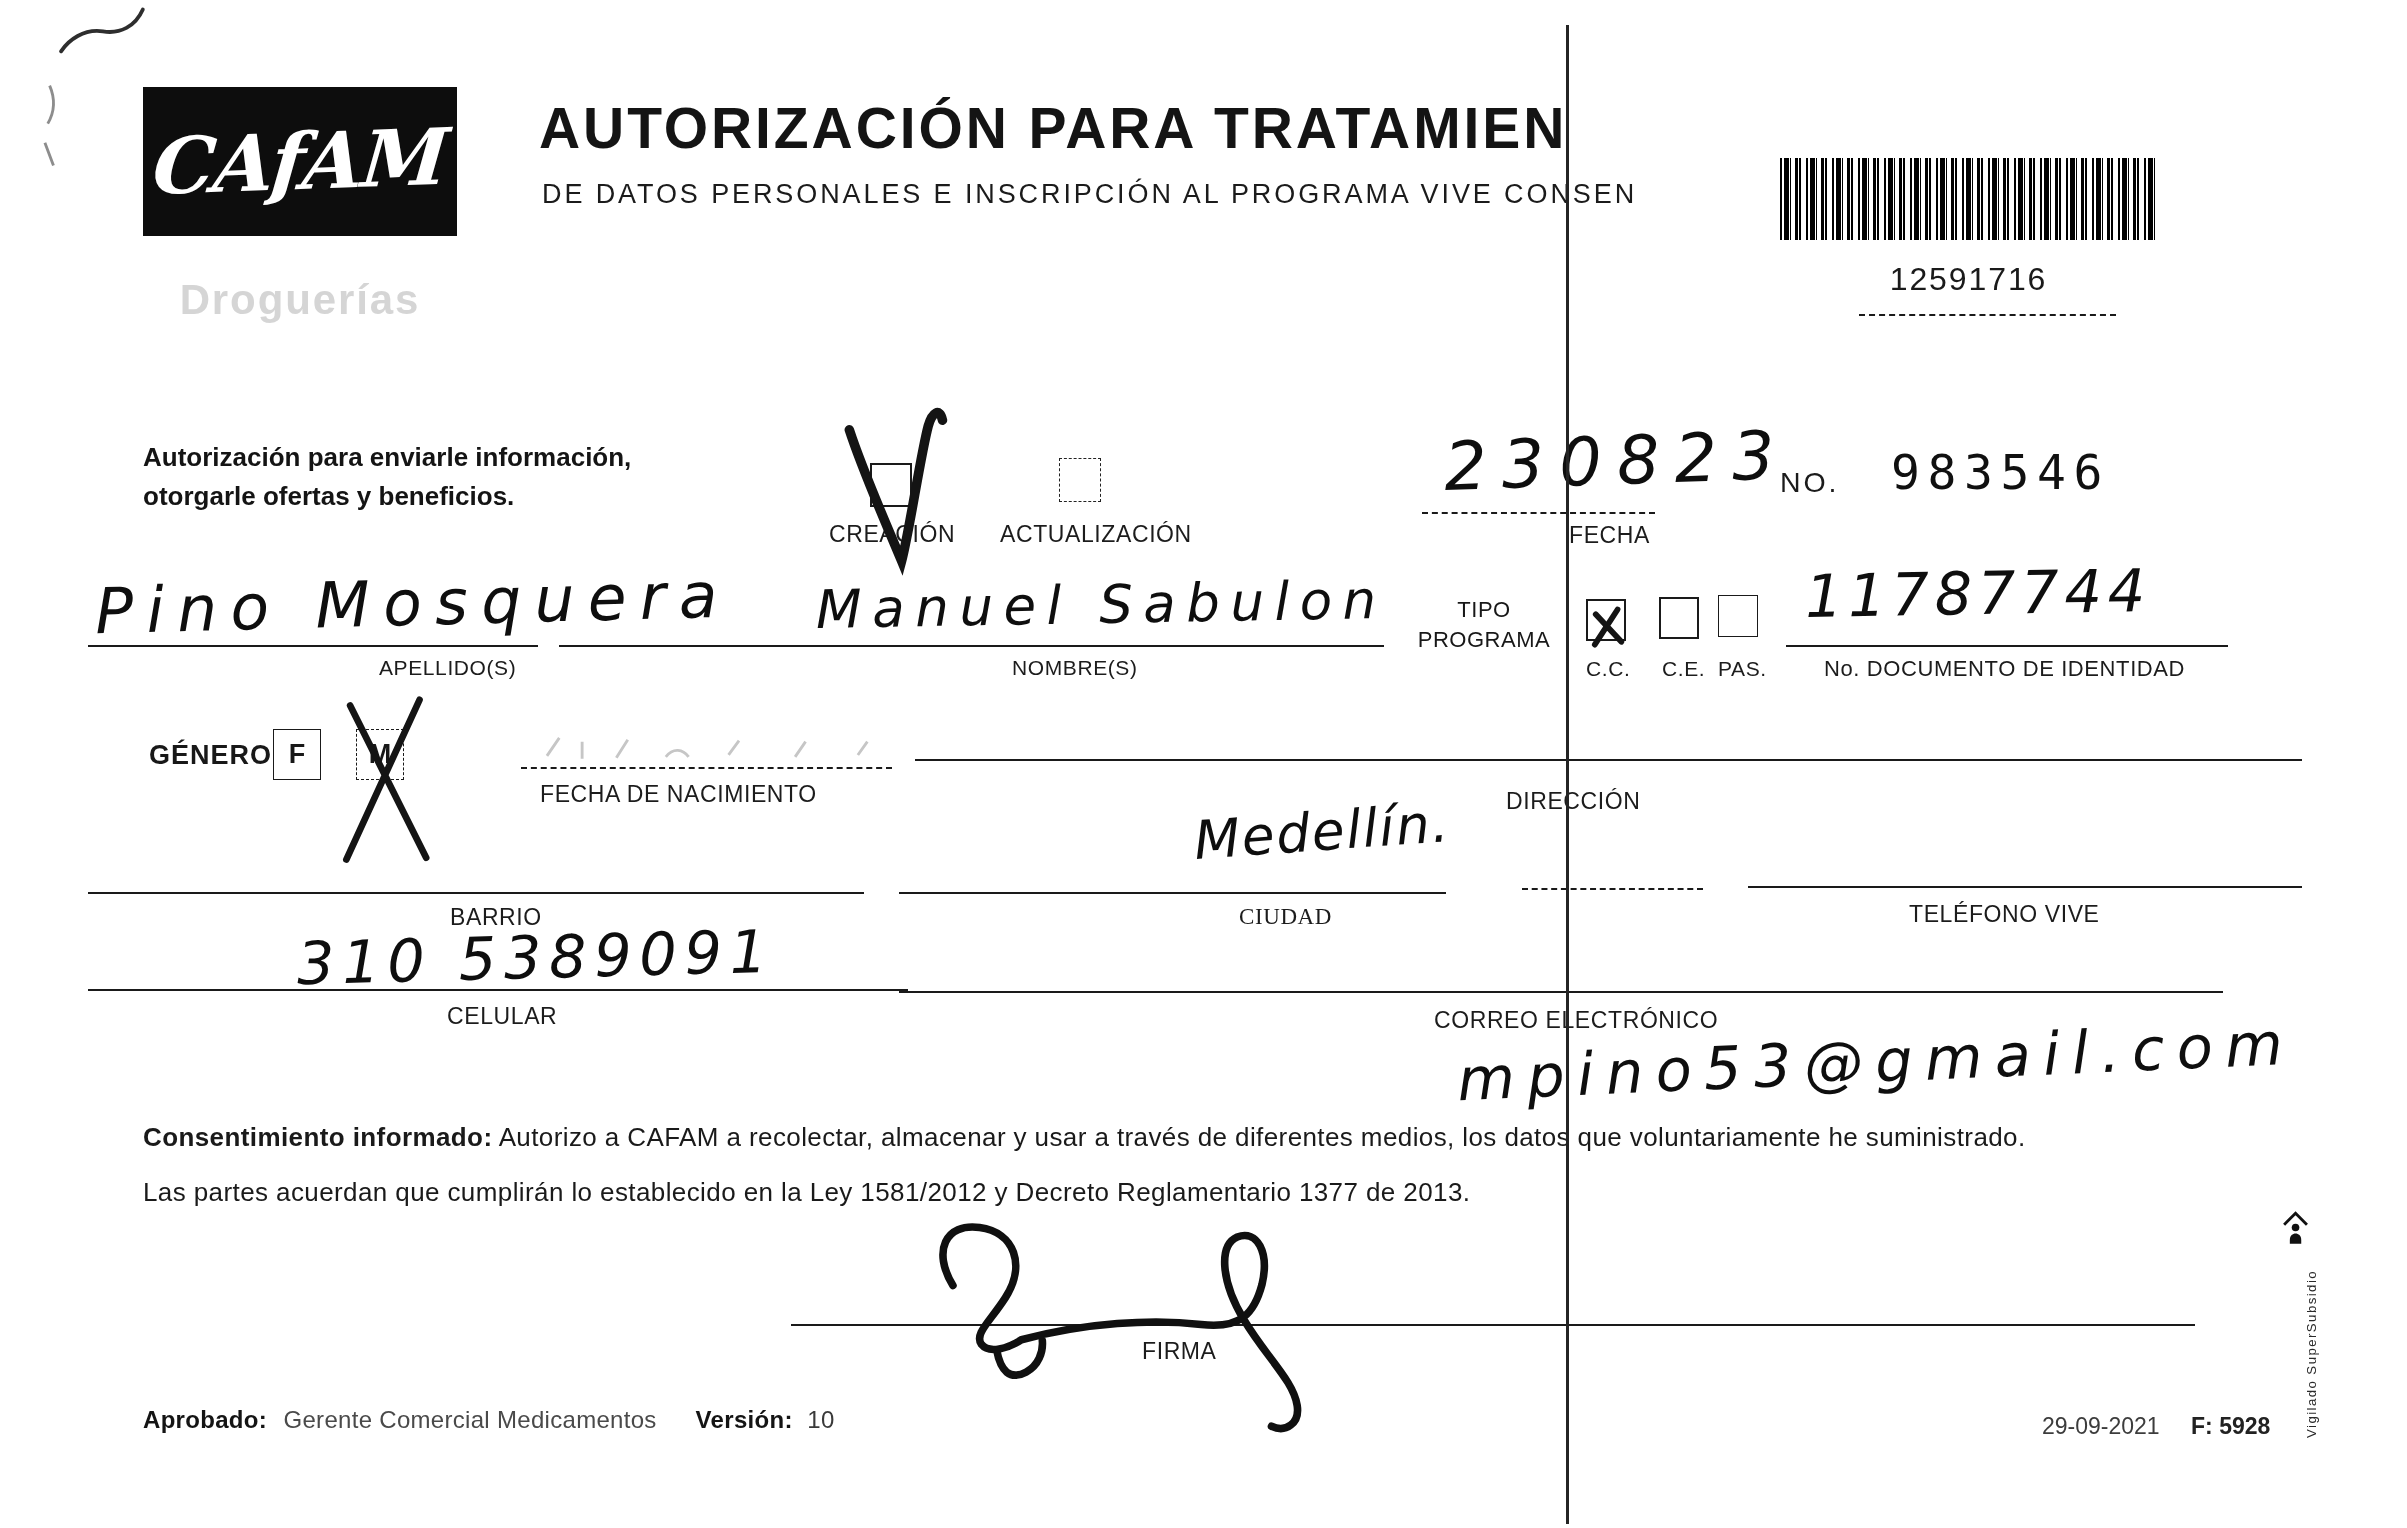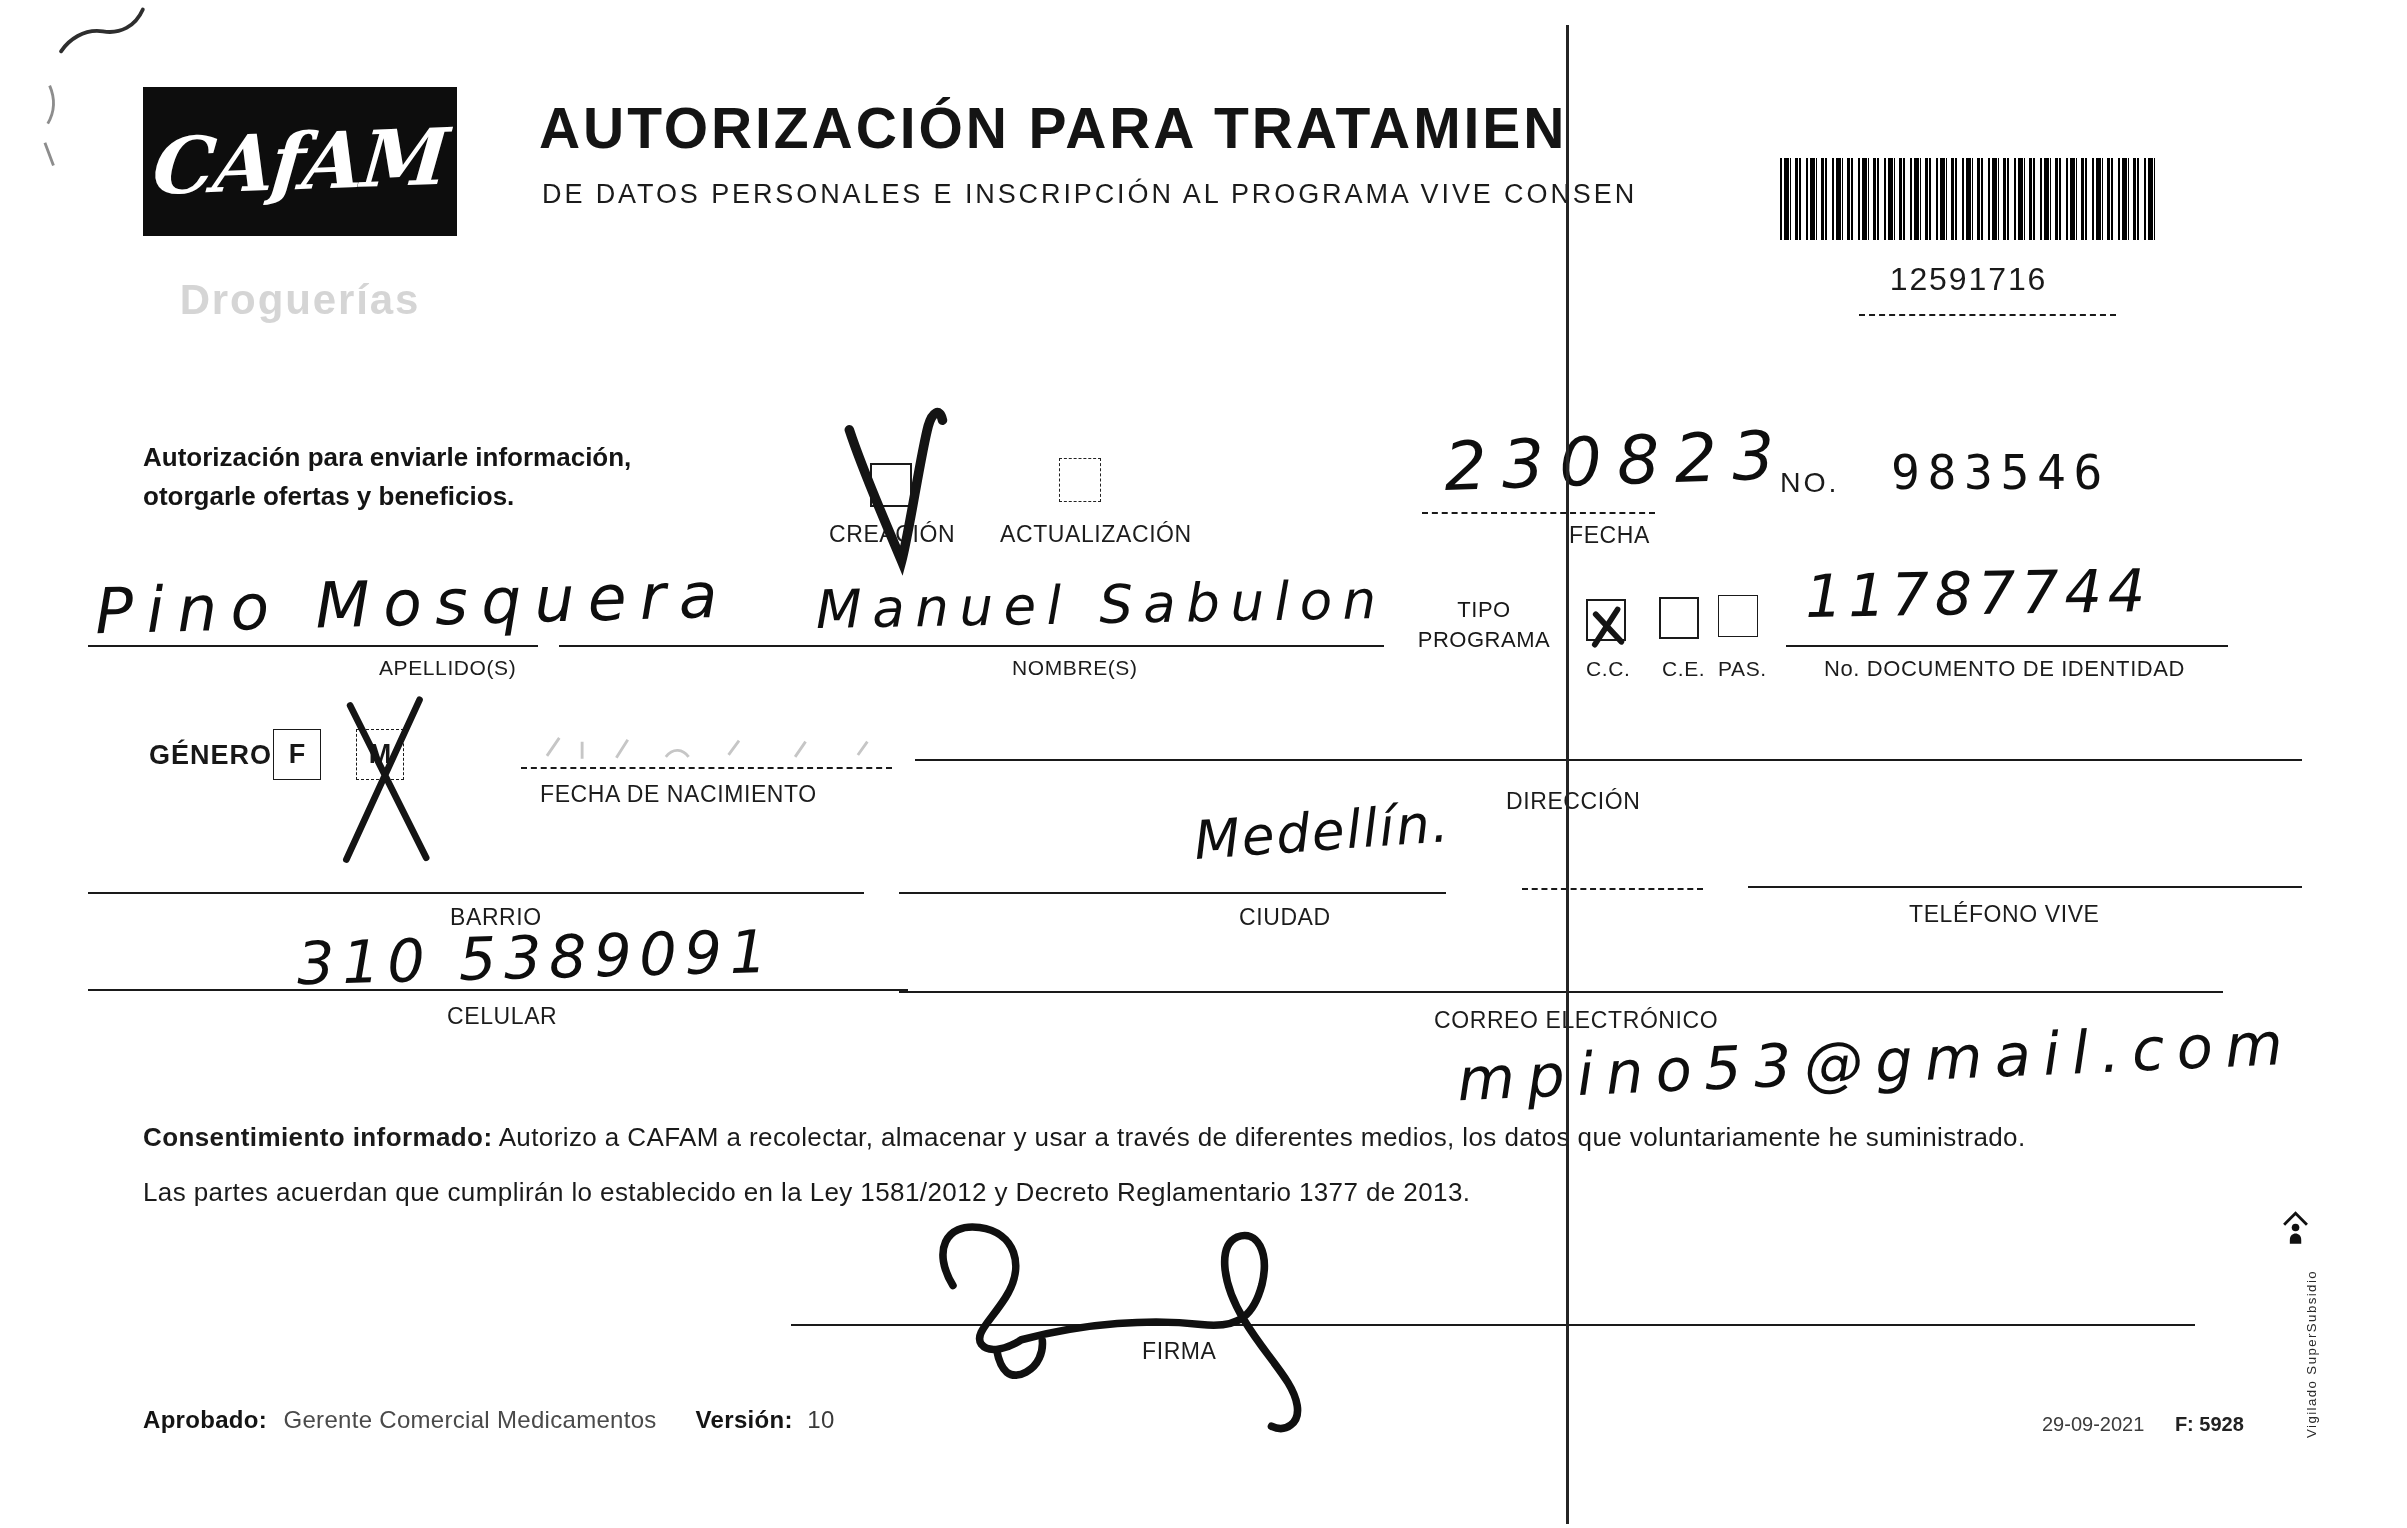--- a/index.html
+++ b/index.html
@@ -80,21 +80,21 @@
   <div class="abs fdash" style="left:521px;top:767px;width:371px;"></div>
   <div class="abs lbl24" style="left:540px;top:782px;">FECHA DE NACIMIENTO</div>
   <div class="abs fline" style="left:915px;top:759px;width:1387px;"></div>
   <div class="abs lbl24" style="left:1506px;top:789px;">DIRECCIÓN</div>
 
   <div class="abs fline" style="left:88px;top:892px;width:776px;"></div>
   <div class="abs lbl24" style="left:450px;top:905px;">BARRIO</div>
   <div class="abs hw" style="left:1194px;top:801px;font-size:53px;letter-spacing:1.9px;transform:rotate(-4deg);z-index:2;">Medellín.</div>
   <div class="abs fline" style="left:899px;top:892px;width:547px;"></div>
   <div class="abs fdash" style="left:1522px;top:888px;width:181px;"></div>
-  <div class="abs lbl24" style="left:1239px;top:905px;">CIUDAD</div>
+  <div class="abs lbl24" style="left:1239px;top:905px;font-family:Liberation Serif, serif;">CIUDAD</div>
   <div class="abs fline" style="left:1748px;top:886px;width:554px;"></div>
   <div class="abs lbl24" style="left:1909px;top:902px;">TELÉFONO VIVE</div>
 
   <div class="abs hw" style="left:297px;top:923px;font-size:59px;letter-spacing:7.6px;transform:rotate(-1.5deg);z-index:2;">310 5389091</div>
   <div class="abs fline" style="left:88px;top:989px;width:820px;"></div>
   <div class="abs lbl24" style="left:447px;top:1004px;">CELULAR</div>
   <div class="abs fline" style="left:899px;top:991px;width:1324px;"></div>
   <div class="abs lbl24" style="left:1434px;top:1008px;">CORREO ELECTRÓNICO</div>
   <div class="abs hw" style="left:1457px;top:1027px;font-size:59px;letter-spacing:12.4px;transform:rotate(-2.5deg);z-index:2;">mpino53@gmail.com</div>
 
@@ -105,21 +105,21 @@
 
   <div class="abs fline" style="left:791px;top:1324px;width:1404px;"></div>
   <div class="abs lbl24" style="left:1142px;top:1339px;">FIRMA</div>
 
   <div class="abs nowrap" style="left:143px;top:1406px;font-size:24px;letter-spacing:0.3px;">
     <span style="font-weight:bold;color:#141414;">Aprobado:</span>
     <span style="color:#4a4a4a;margin-left:9.5px;">Gerente Comercial Medicamentos</span>
     <span style="font-weight:bold;color:#141414;margin-left:32px;">Versión:</span>
     <span style="color:#3a3a3a;margin-left:7.6px;">10</span>
   </div>
-  <div class="abs nowrap" style="left:2042px;top:1413px;font-size:20px;color:#3c3c3c;">
+  <div class="abs nowrap" style="left:2042px;top:1413px;font-size:23px;color:#3c3c3c;">
     <span>29-09-2021</span>
     <span style="font-weight:bold;margin-left:25px;color:#222;">F: 5928</span>
   </div>
   <div class="abs nowrap" style="left:2304px;top:1438px;font-size:13.3px;letter-spacing:1.4px;color:#2a2a2a;transform:rotate(-90deg);transform-origin:0 0;">Vigilado SuperSubsidio</div>
 
   <div class="abs" style="left:1566px;top:25px;width:2.9px;height:1499px;background:#242424;z-index:6;"></div>
 
   <svg class="svg-overlay" width="2407" height="1528" viewBox="0 0 2531 1607">
     <g>
       <path d="M150 10 C 142 28, 126 36, 108 33 C 88 30, 72 42, 64 54" stroke="#2e2e2e" stroke-width="4" fill="none" stroke-linecap="round"></path>

